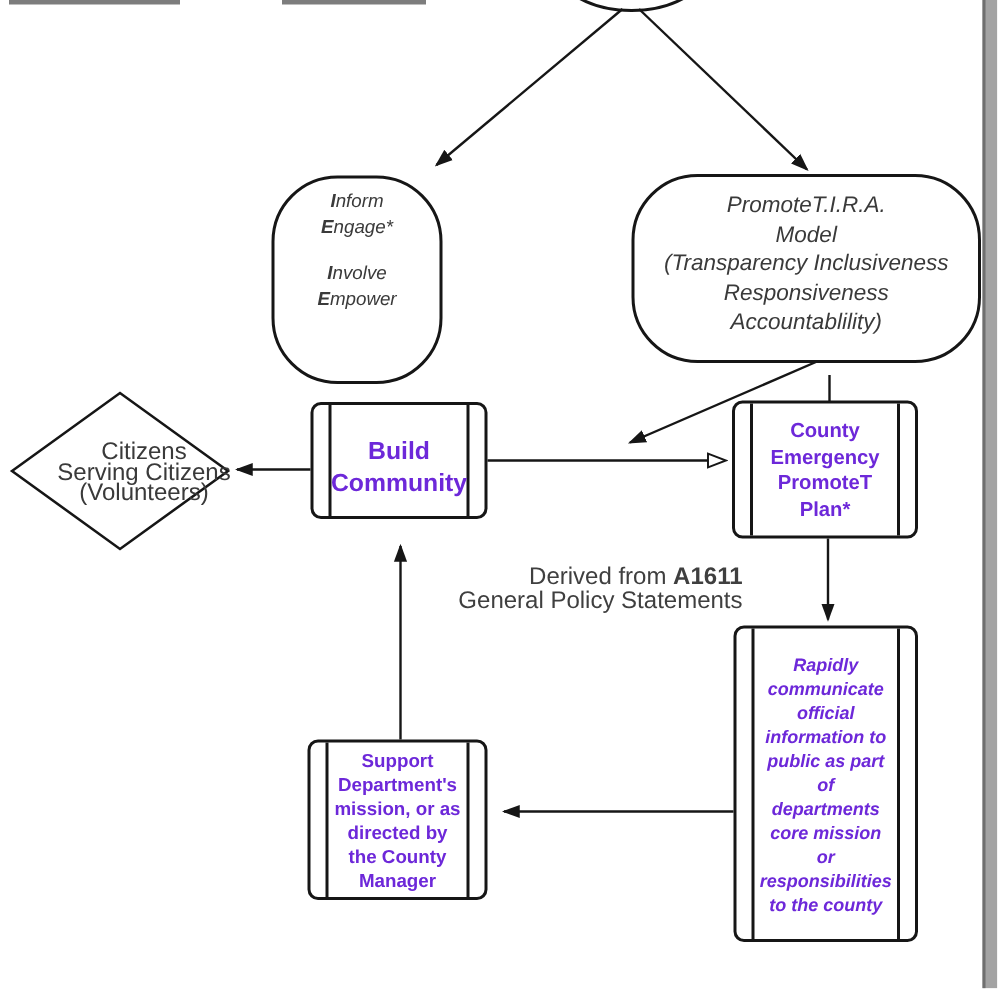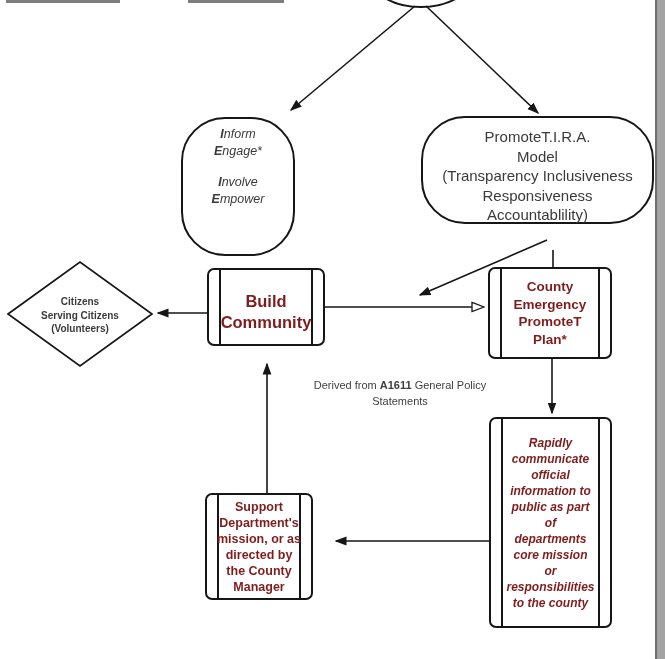--- a/index.html
+++ b/index.html
@@ -3,46 +3,46 @@
 <meta charset="utf-8">
 <style>
   html,body{margin:0;padding:0;background:#fff;}
   #canvas{
     position:relative;width:665px;height:659px;background:#ffffff;
     overflow:hidden;font-family:"Liberation Sans", sans-serif;
   }
   #connector-layer{position:absolute;left:0;top:0;z-index:1;}
   .shape{
     position:absolute;z-index:2;background:#fff;border:2px solid #161616;
-    box-sizing:border-box;color:#7f1d1d;text-align:center;
+    box-sizing:border-box;color:#6d28d9;text-align:center;
   }
   .rounded{border-radius:44px;}
   .proc{border-radius:7px;}
   .proc::before,.proc::after{
     content:"";position:absolute;top:0;bottom:0;width:2px;background:#161616;
   }
   .proc::before{left:10px;}
   .proc::after{right:10px;}
   .proc .txt{position:relative;z-index:1;}
   .bold-lines{font-weight:bold;}
   .spec-block{font-size:12.5px;line-height:16.5px;color:#3a3a3a;}
   .spec-block .tline::first-letter{font-weight:bold;}
   .spacer{height:15px;}
   #tira-shape{font-size:15px;line-height:19.5px;color:#3a3a3a;padding-top:9px;}
   #build-shape{font-size:16.5px;line-height:21px;padding-top:21px;}
   #eop-shape{font-size:13.5px;line-height:17.5px;padding-top:9px;}
   #rapidly-shape{font-size:12px;line-height:16px;padding-top:16px;font-style:italic;}
   #support-shape{font-size:12.5px;line-height:16px;padding-top:4px;}
   #volunteers-label{
-    position:absolute;z-index:2;left:14px;top:295px;width:132px;text-align:center;
-    font-size:10px;line-height:13.5px;font-weight:bold;color:#3a3a3a;
+    position:absolute;z-index:2;left:30px;top:295px;width:132px;text-align:center;
+    font-size:16px;line-height:13.5px;font-weight:normal;color:#3a3a3a;
   }
   #caption{
-    position:absolute;z-index:2;left:305px;top:377px;width:190px;text-align:center;
-    font-size:11px;line-height:16px;color:#3f3f3f;
+    position:absolute;z-index:2;left:305px;top:377px;width:190px;text-align:right;
+    font-size:16px;line-height:16px;color:#3f3f3f;
   }
   #caption .b{font-weight:bold;}
   #spectrum-shape{padding-top:7px;font-style:italic;}
   #right-scrollbar{
     position:absolute;z-index:5;top:0;right:0;width:10px;height:659px;
     background:#a3a3a3;border-left:2px solid #6f6f6f;box-sizing:border-box;
   }
   .top-remnant{position:absolute;z-index:2;top:0;height:3px;background:#5c5c5c;opacity:.8;}
   #top-remnant-1{left:6px;width:114px;}
   #top-remnant-2{left:188px;width:96px;}
@@ -85,21 +85,21 @@
         <div class="tline">Inform</div>
         <div class="tline">Engage*</div>
       </div>
     <div class="spacer"></div>
     <div>
         <div class="tline">Involve</div>
         <div class="tline">Empower</div>
       </div>
   </div>
 
-  <div id="tira-shape" class="shape rounded" style="left:421px;top:116px;width:233px;height:108px;">
+  <div id="tira-shape" class="shape rounded" style="left:421px;top:116px;width:233px;height:126px;font-style:italic;">
     <div>
         <div class="tline">PromoteT.I.R.A.</div>
         <div class="tline">Model</div>
         <div class="tline">(Transparency Inclusiveness</div>
         <div class="tline">Responsiveness</div>
         <div class="tline">Accountablility)</div>
       </div>
   </div>
 
   <div id="volunteers-label">
@@ -135,21 +135,21 @@
         <div class="tline">public as part</div>
         <div class="tline">of</div>
         <div class="tline">departments</div>
         <div class="tline">core mission</div>
         <div class="tline">or</div>
         <div class="tline">responsibilities</div>
         <div class="tline">to the county</div>
       </div>
   </div>
 
-  <div id="support-shape" class="shape proc bold-lines" style="left:205px;top:493px;width:108px;height:107px;">
+  <div id="support-shape" class="shape proc bold-lines" style="left:205px;top:493px;width:120px;height:107px;">
     <div class="txt">
         <div class="tline">Support</div>
         <div class="tline">Department's</div>
         <div class="tline">mission, or as</div>
         <div class="tline">directed by</div>
         <div class="tline">the County</div>
         <div class="tline">Manager</div>
       </div>
   </div>
 

